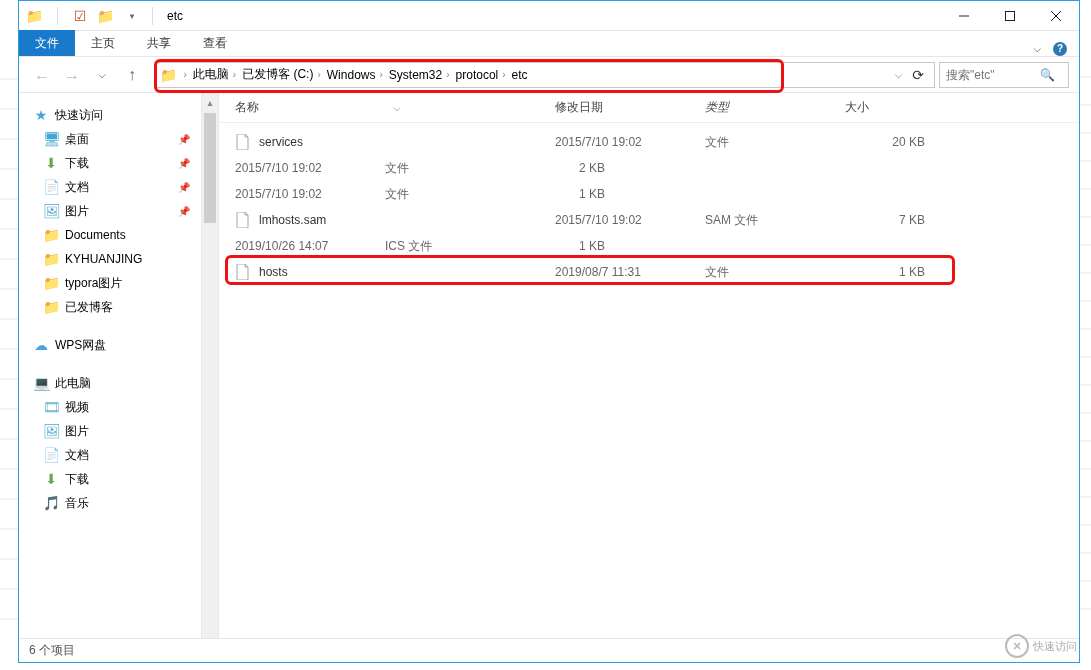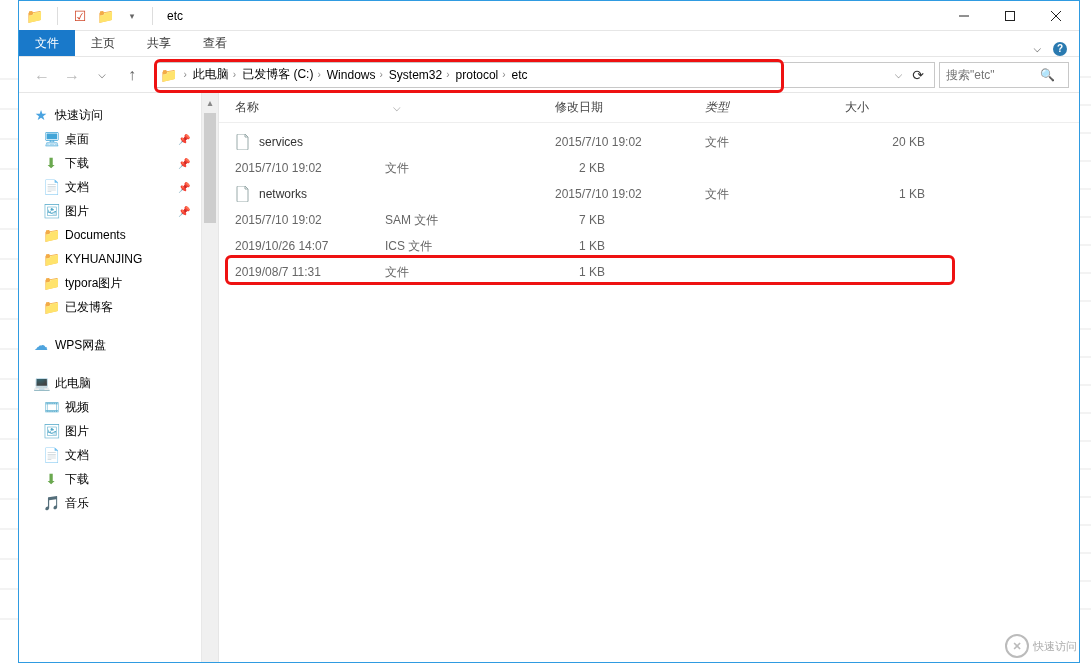--- a/index.html
+++ b/index.html
@@ -293,52 +293,64 @@
             <div class="fdate">2015/7/10 19:02</div>
             <div class="ftype">文件</div>
             <div class="fsize">20 KB</div>
           </div>
           <div class="filerow">
             <div class="fdate">2015/7/10 19:02</div>
             <div class="ftype">文件</div>
             <div class="fsize">2 KB</div>
           </div>
           <div class="filerow">
+            <div class="fdate">2015/7/10 19:02</div>
+            <div class="ftype">文件</div>
+            <div class="fsize">1 KB</div>
+          </div>
+          <div class="filerow">
             <div class="fname">
               <span class="file-ico">
                 <svg viewBox="0 0 14 16">
                   <path d="M2 0 h7 l3 3 v12 a1 1 0 0 1 -1 1 h-9 a1 1 0 0 1 -1 -1 v-14 a1 1 0 0 1 1 -1 z" fill="#fff" stroke="#9aa" stroke-width="1"></path>
                   <path d="M9 0 v3 h3" fill="none" stroke="#9aa" stroke-width="1"></path>
                 </svg>
               </span>
-              <span>networks</span>
+              <span>lmhosts.sam</span>
             </div>
-            <div class="fdate">2015/7/10 19:02</div>
-            <div class="ftype">文件</div>
-            <div class="fsize">1 KB</div>
-          </div>
-          <div class="filerow">
             <div class="fdate">2015/7/10 19:02</div>
             <div class="ftype">SAM 文件</div>
             <div class="fsize">7 KB</div>
           </div>
           <div class="filerow">
             <div class="fdate">2019/10/26 14:07</div>
             <div class="ftype">ICS 文件</div>
             <div class="fsize">1 KB</div>
           </div>
           <div class="filerow">
+            <div class="fname">
+              <span class="file-ico">
+                <svg viewBox="0 0 14 16">
+                  <path d="M2 0 h7 l3 3 v12 a1 1 0 0 1 -1 1 h-9 a1 1 0 0 1 -1 -1 v-14 a1 1 0 0 1 1 -1 z" fill="#fff" stroke="#9aa" stroke-width="1"></path>
+                  <path d="M9 0 v3 h3" fill="none" stroke="#9aa" stroke-width="1"></path>
+                </svg>
+              </span>
+              <span>hosts</span>
+            </div>
             <div class="fdate">2019/08/7 11:31</div>
             <div class="ftype">文件</div>
             <div class="fsize">1 KB</div>
           </div>
         </div>
 
       <div class="row-highlight" style="left:6px; top:162px; width:730px; height:30px;"></div>
     </div>
   </div>
 
+  <div class="statusbar">
+    <span>6 个项目</span>
+  </div>
 </div>
 
 <div class="watermark">
   <span class="wm-ico">✕</span>
   <span>快速访问</span>
 </div>
 
 </body></html>

